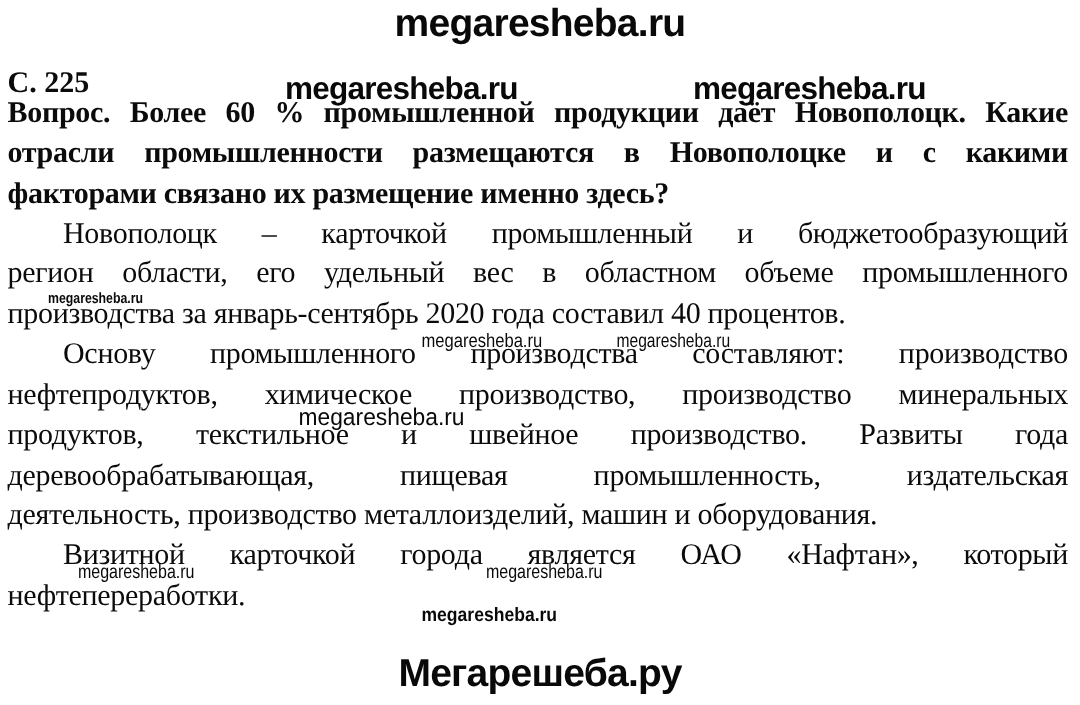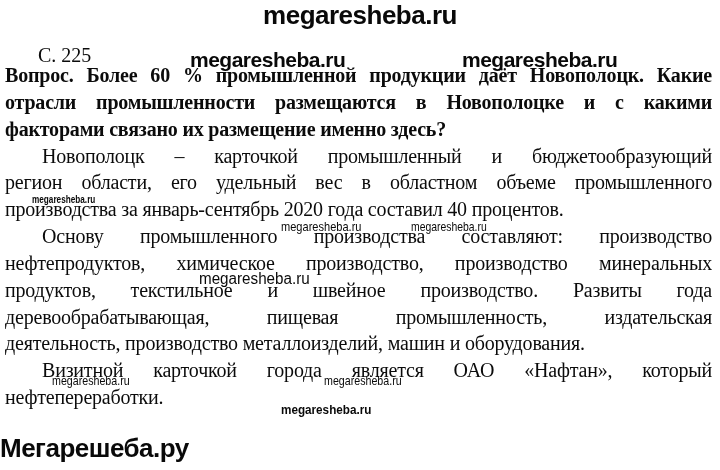--- a/index.html
+++ b/index.html
@@ -30,32 +30,31 @@
   .wm-bold-b{top:49px;left:462px;font-size:21px;font-weight:bold;letter-spacing:-0.5px;}
   .wm-e{top:195px;left:32px;font-size:10px;font-weight:bold;transform:scaleX(.82);}
   .wm-f{top:220px;left:281px;font-size:13px;transform:scaleX(.85);}
   .wm-g{top:220px;left:411px;font-size:13px;transform:scaleX(.80);}
   .wm-h{top:271px;left:199px;font-size:16px;transform:scaleX(.95);}
   .wm-i{top:374px;left:52px;font-size:13px;transform:scaleX(.82);}
   .wm-j{top:374px;left:324px;font-size:13px;transform:scaleX(.82);}
   .wm-k{top:403px;left:281px;font-size:13px;font-weight:bold;transform:scaleX(.90);}
   .wm-footer{
     top:435px;left:0;width:720px;
-    text-align:left;
+    text-align:center;
     font-size:26px;font-weight:bold;
     letter-spacing:-0.5px;
   }
   
   .page-label{
     position:absolute;
     top:45px;left:5px;
-    font-size:20px;font-weight:normal;
+    font-size:20px;font-weight:bold;
     line-height:1;
     white-space:nowrap;
-    margin-left:33px;
   }
   
   .doc{
     position:absolute;
     top:62px;left:5px;right:8px;
   }
   .line{
     font-size:20px;
     line-height:26.85px;
     text-align:left;

